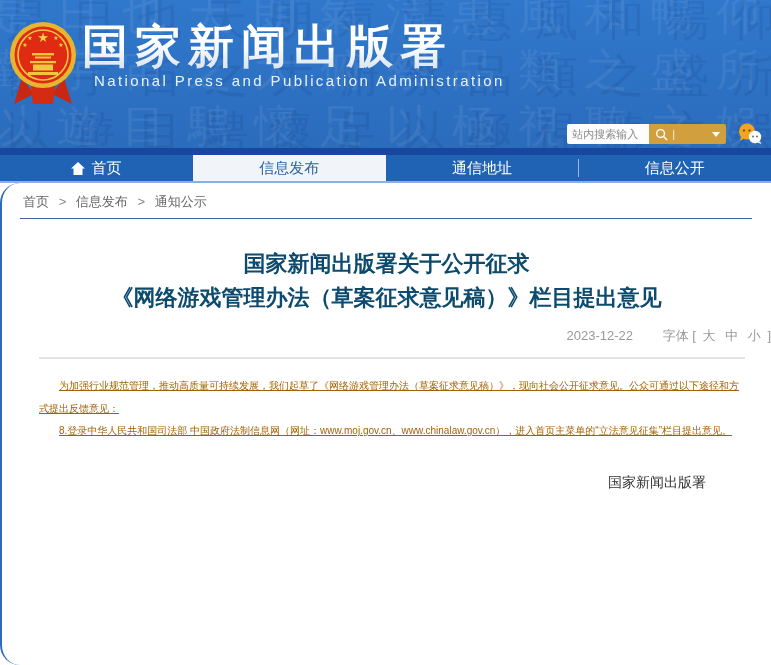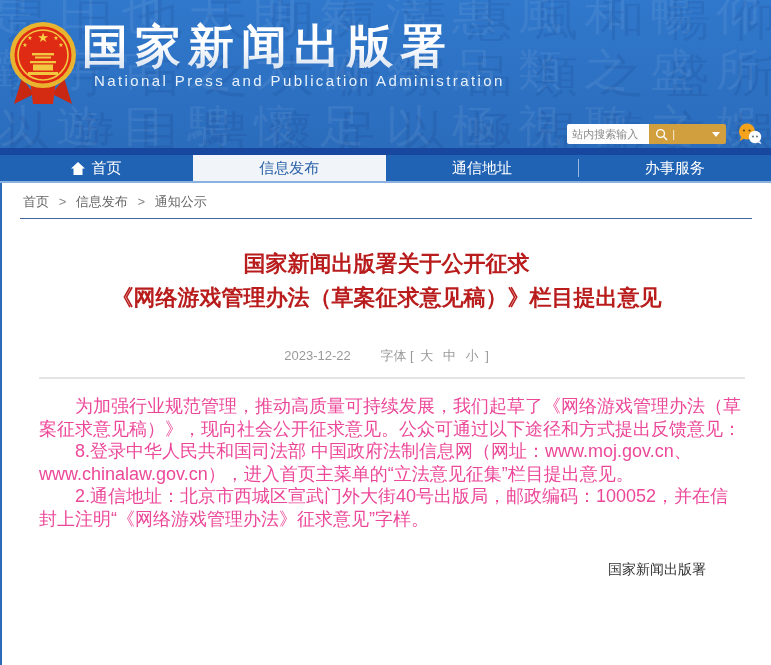--- a/index.html
+++ b/index.html
@@ -42,34 +42,34 @@
   .dark-strip { width:771px; height:7px; background:#17479e; }
   .main-nav { position:relative; display:flex; width:771px; height:26px; background:#2063b4; }
   .nav-item { flex:1; display:flex; align-items:center; justify-content:center; gap:6px;
     color:#fff; font-size:15px; cursor:pointer; position:relative; }
   .nav-item.active { background:#f1f4f8; color:#2a62a8; }
   .nav-pipe { position:absolute; left:75%; top:4px; height:18px; width:1px; background:rgba(255,255,255,0.55); }
   .nav-underline { width:771px; height:2px; background:#8ab2e0; }
 
   
   .content { position:relative; width:771px; height:482px; background:#fff;
-    border-left:2px solid #2f6cb8; }
+    border-left:2px solid #2f6cb8;border-radius:20px; }
   .breadcrumb { padding:10px 0 7px 21px; font-size:13px; color:#666; }
   .breadcrumb .crumb { color:#666; cursor:pointer; }
   .breadcrumb .sep { margin:0 6px; color:#888; }
   .breadcrumb-line { margin-left:18px; width:732px; border:none; border-top:1px solid #44689e; height:0; }
 
-  .article-title { margin-top:28px; text-align:center; color:#b91c1c; font-size:22px;
+  .article-title { margin-top:28px; text-align:center; color:#0c4a6e; font-size:22px;
     font-weight:600; line-height:34px; }
-  .article-meta { margin-top:32px; text-align:center; font-size:13px; color:#999; }
+  .article-meta { margin-top:12px; text-align:right; font-size:13px; color:#999; }
   .article-meta .date { margin-right:26px; }
   .article-meta .fs { margin:0 3px; cursor:pointer; }
   .meta-line { margin:12px 26px 0 37px; border:none; border-top:2px solid #e4e4e4; height:0; }
 
-  .article-body { padding:16px 26px 0 37px; font-size:18px; color:#ec4899; line-height:22.5px; }
+  .article-body { padding:16px 26px 0 37px; font-size:10px; color:#a16207; line-height:22.5px;text-decoration:underline; }
   .article-body p { text-indent:2em; margin:0; }
 
   .signature { margin-top:24px; padding-right:65px; text-align:right; font-size:14px;
     color:#333; line-height:30px; }
 </style>
 </head>
 <body>
 
 <div class="page">
 
@@ -136,21 +136,21 @@
       </svg>
       <span>首页</span>
     </div>
     <div class="nav-item active">
       <span>信息发布</span>
     </div>
     <div class="nav-item">
       <span>通信地址</span>
     </div>
     <div class="nav-item">
-      <span>办事服务</span>
+      <span>信息公开</span>
     </div>
     <div class="nav-pipe"></div>
   </nav>
   <div class="nav-underline"></div>
 
   <main class="content">
 
     <div class="breadcrumb">
       <span class="crumb">首页</span>
       <span class="sep">&gt;</span>
@@ -173,21 +173,20 @@
         <span class="fs">大</span>
         <span class="fs">中</span>
         <span class="fs">小</span>
         <span>]</span>
       </div>
       <hr class="meta-line">
 
       <div class="article-body">
         <p>为加强行业规范管理，推动高质量可持续发展，我们起草了《网络游戏管理办法（草案征求意见稿）》，现向社会公开征求意见。公众可通过以下途径和方式提出反馈意见：</p>
         <p>8.登录中华人民共和国司法部 中国政府法制信息网（网址：www.moj.gov.cn、www.chinalaw.gov.cn），进入首页主菜单的“立法意见征集”栏目提出意见。</p>
-        <p>2.通信地址：北京市西城区宣武门外大街40号出版局，邮政编码：100052，并在信封上注明“《网络游戏管理办法》征求意见”字样。</p>
       </div>
 
       <div class="signature">
         <div>国家新闻出版署</div>
       </div>
 
     </article>
   </main>
 </div>
 

